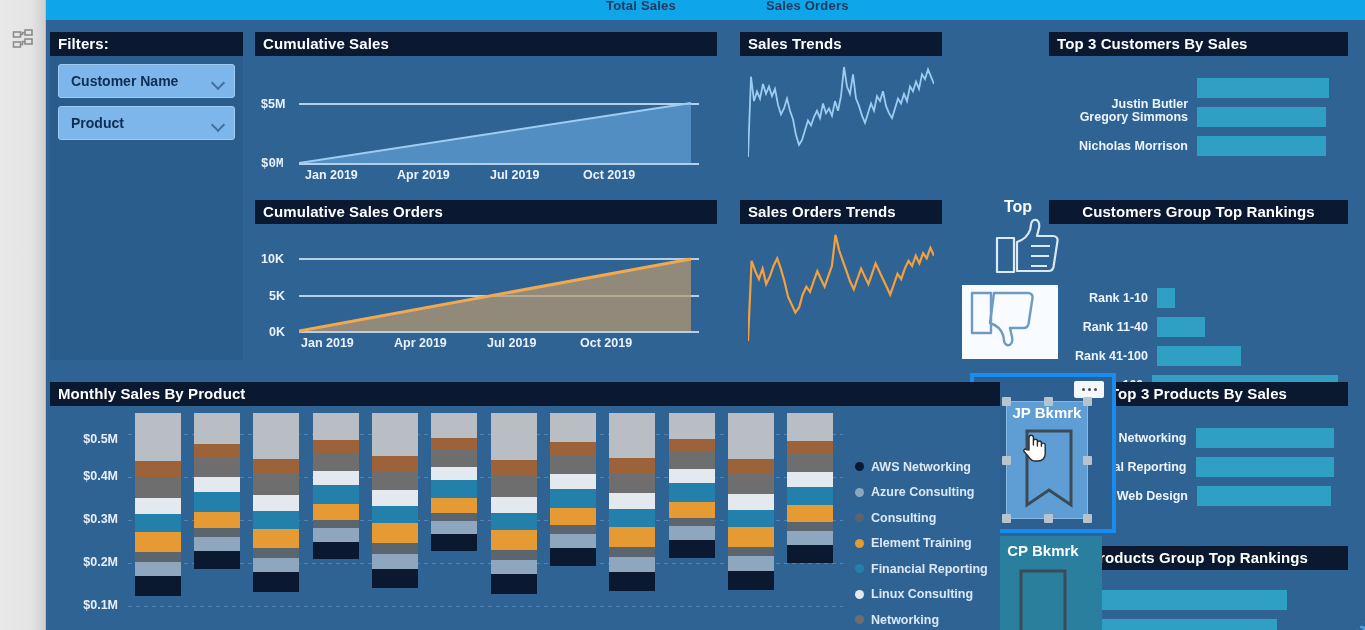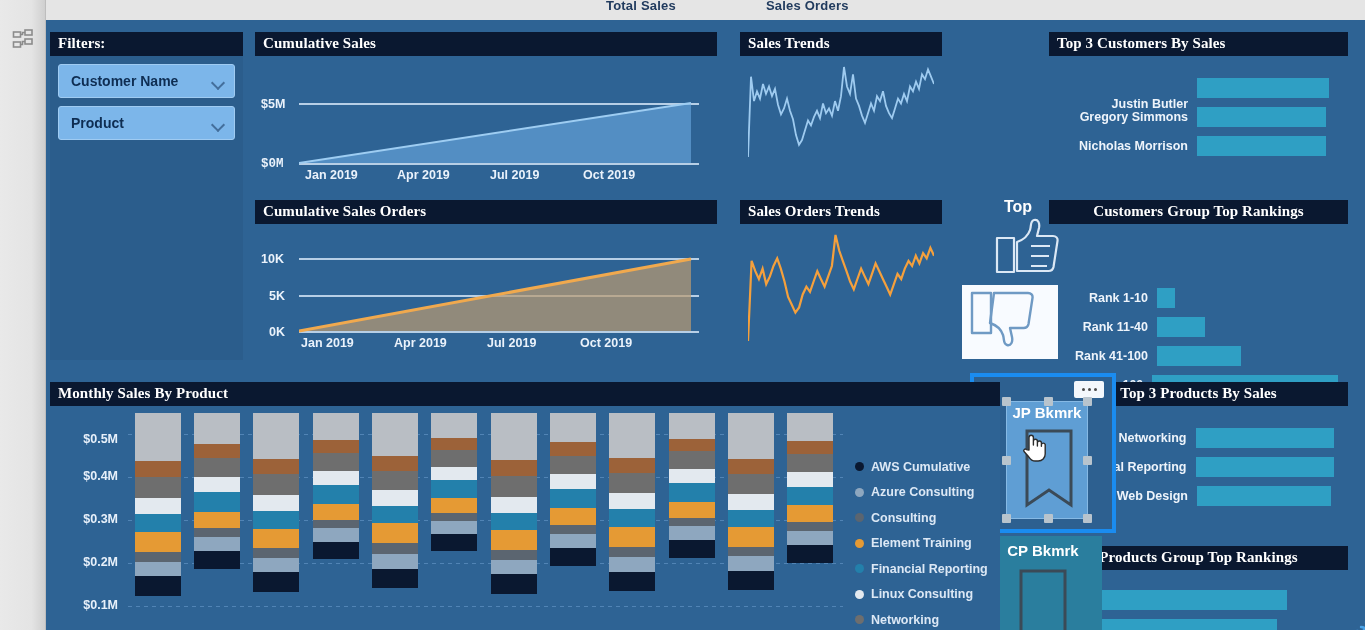--- a/index.html
+++ b/index.html
@@ -18,38 +18,38 @@
   }
   .rail-icon{ position:absolute; left:12px; top:28px; width:24px; height:24px; opacity:.62; }
 
   
   .canvas{
     position:absolute; left:46px; top:0; width:1319px; height:630px;
     background:#0e2342;
   }
   .topstrip{
     position:absolute; left:0; top:0; width:1319px; height:20px;
-    background:#e5e5e5;
+    background:#0ea5e9;
   }
   .top-ghost{
     position:absolute; top:-2px; font-size:13px; font-weight:bold;
     color:#213b5e; letter-spacing:.2px; white-space:nowrap;
   }
   .report-bg{
     position:absolute; left:0; top:20px; width:1319px; height:610px;
     background:#2e6394;
   }
 
   
   .card{ position:absolute; background:#2e6394; }
   .card-hdr{
     background:#0a1830; color:#ffffff;
     font-size:15px; font-weight:bold;
     padding:3px 0 4px 8px; letter-spacing:.1px;
-    white-space:nowrap; overflow:hidden;font-family:Liberation Serif, serif;
+    white-space:nowrap; overflow:hidden;
   }
   .card-hdr.center{ text-align:center; padding-left:0; }
   .card-body{ position:relative; width:100%; }
 
   
   .filters-card{ left:4px; top:12px; width:193px; height:328px; background:#2b5d8c; }
   .filter-slicer{
     margin:8px 8px 0 8px; height:34px; border-radius:3px;
     background:#7cb6ea; border:1px solid #9fcbf2;
     display:flex; align-items:center; justify-content:space-between;
@@ -521,21 +521,21 @@
               <div class="seg" style="height: 18.49px; background: rgb(35, 128, 171);"></div>
               <div class="seg" style="height: 16.34px; background: rgb(229, 154, 52);"></div>
               <div class="seg" style="height: 9.03px; background: rgb(91, 101, 112);"></div>
               <div class="seg" style="height: 14.19px; background: rgb(142, 167, 191);"></div>
               <div class="seg" style="height: 17.63px; background: rgb(10, 24, 48);"></div>
             </div>
           </div>
         <div class="legend" id="monthly-legend">
             <div class="legend-item">
               <span class="dot" style="background: rgb(10, 24, 48);"></span>
-              <span>AWS Cumulative</span>
+              <span>AWS Networking</span>
             </div>
             <div class="legend-item">
               <span class="dot" style="background: rgb(142, 167, 191);"></span>
               <span>Azure Consulting</span>
             </div>
             <div class="legend-item">
               <span class="dot" style="background: rgb(91, 101, 112);"></span>
               <span>Consulting</span>
             </div>
             <div class="legend-item">

